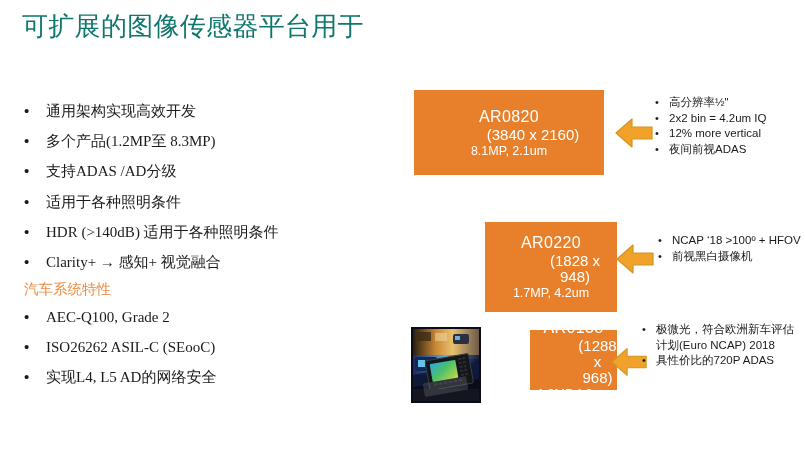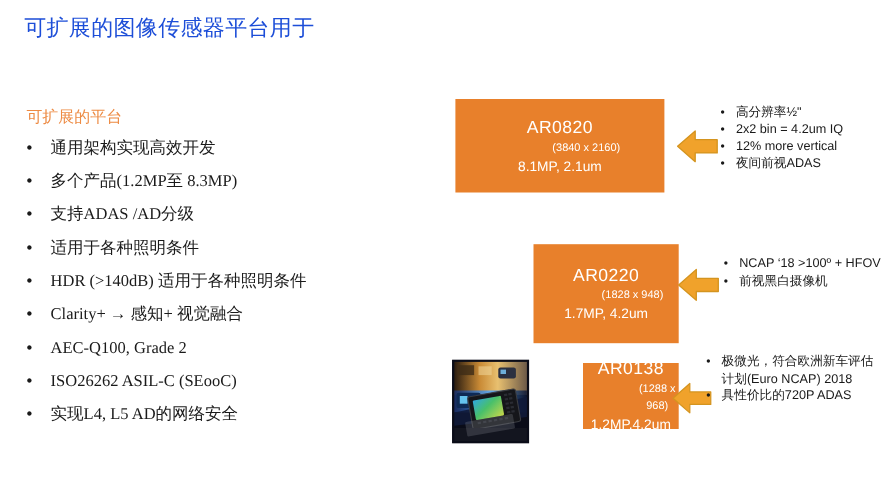--- a/index.html
+++ b/index.html
@@ -19,22 +19,22 @@
   }
 
   
   .title-block {
     position: absolute;
     left: 22px;
     top: 10px;
     width: 700px;
   }
   .title-line {
-    color: #1d4ed8;
-    font-size: 20px;
+    color: #0f766e;
+    font-size: 26px;
     line-height: 32px;
     font-weight: 400;
     letter-spacing: 0.3px;
     white-space: nowrap;
   }
 
   
   .left-col {
     position: absolute;
     left: 18px;
@@ -82,21 +82,21 @@
     flex-direction: column;
     align-items: center;
     justify-content: center;
   }
   .chip-name {
     font-size: 16px;
     line-height: 20px;
     letter-spacing: 0.4px;
   }
   .chip-res {
-    font-size: 10px;
+    font-size: 15px;
     line-height: 16px;
     margin-left: 48px;
   }
   .chip-mp {
     font-size: 12.5px;
     line-height: 16px;
     text-align: center;
   }
 
   #box-ar0820 { left: 414px; top: 90px; width: 190px; height: 85px; }
@@ -149,21 +149,20 @@
 
 <div id="slide">
 
   <div class="title-block">
     <div class="title-line">可扩展的图像传感器平台用于</div>
   </div>
 
   <div class="left-col">
 
     <div class="group">
-      <div class="group-head">可扩展的平台</div>
       <div class="bullet-row">
         <span class="bullet-dot">•</span>
         <span class="bullet-text">通用架构实现高效开发</span>
       </div>
       <div class="bullet-row">
         <span class="bullet-dot">•</span>
         <span class="bullet-text">多个产品(1.2MP至 8.3MP)</span>
       </div>
       <div class="bullet-row">
         <span class="bullet-dot">•</span>
@@ -180,20 +179,21 @@
         <span class="bullet-dot">•</span>
         <span class="bullet-text">HDR (&gt;140dB) 适用于各种照明条件</span>
       </div>
       <div class="bullet-row">
         <span class="bullet-dot">•</span>
         <span class="bullet-text">Clarity+ → 感知+ 视觉融合</span>
       </div>
     </div>
 
     <div class="group">
+      <div class="group-head">汽车系统特性</div>
       <div class="bullet-row">
         <span class="bullet-dot">•</span>
         <span class="bullet-text">AEC-Q100, Grade 2</span>
       </div>
       <div class="bullet-row">
         <span class="bullet-dot">•</span>
         <span class="bullet-text">ISO26262 ASIL-C (SEooC)</span>
       </div>
       <div class="bullet-row">
         <span class="bullet-dot">•</span>

